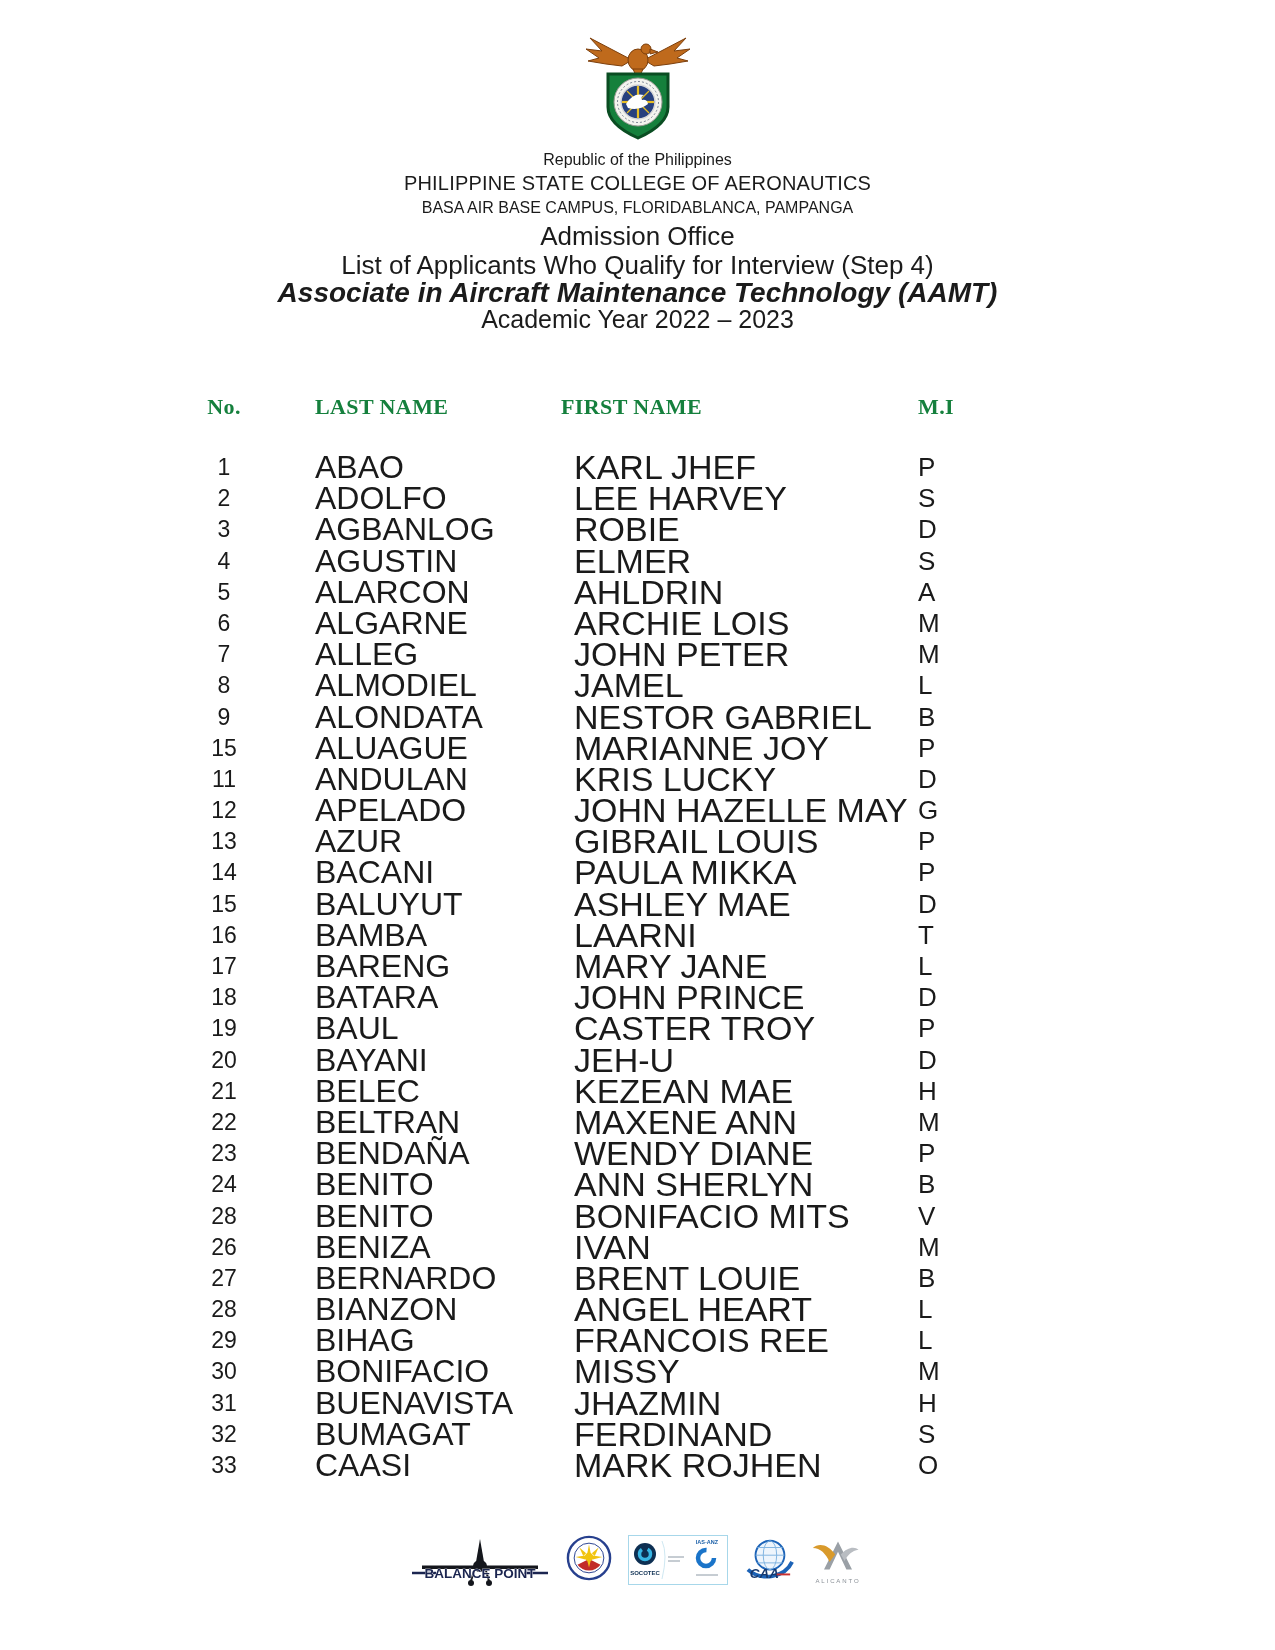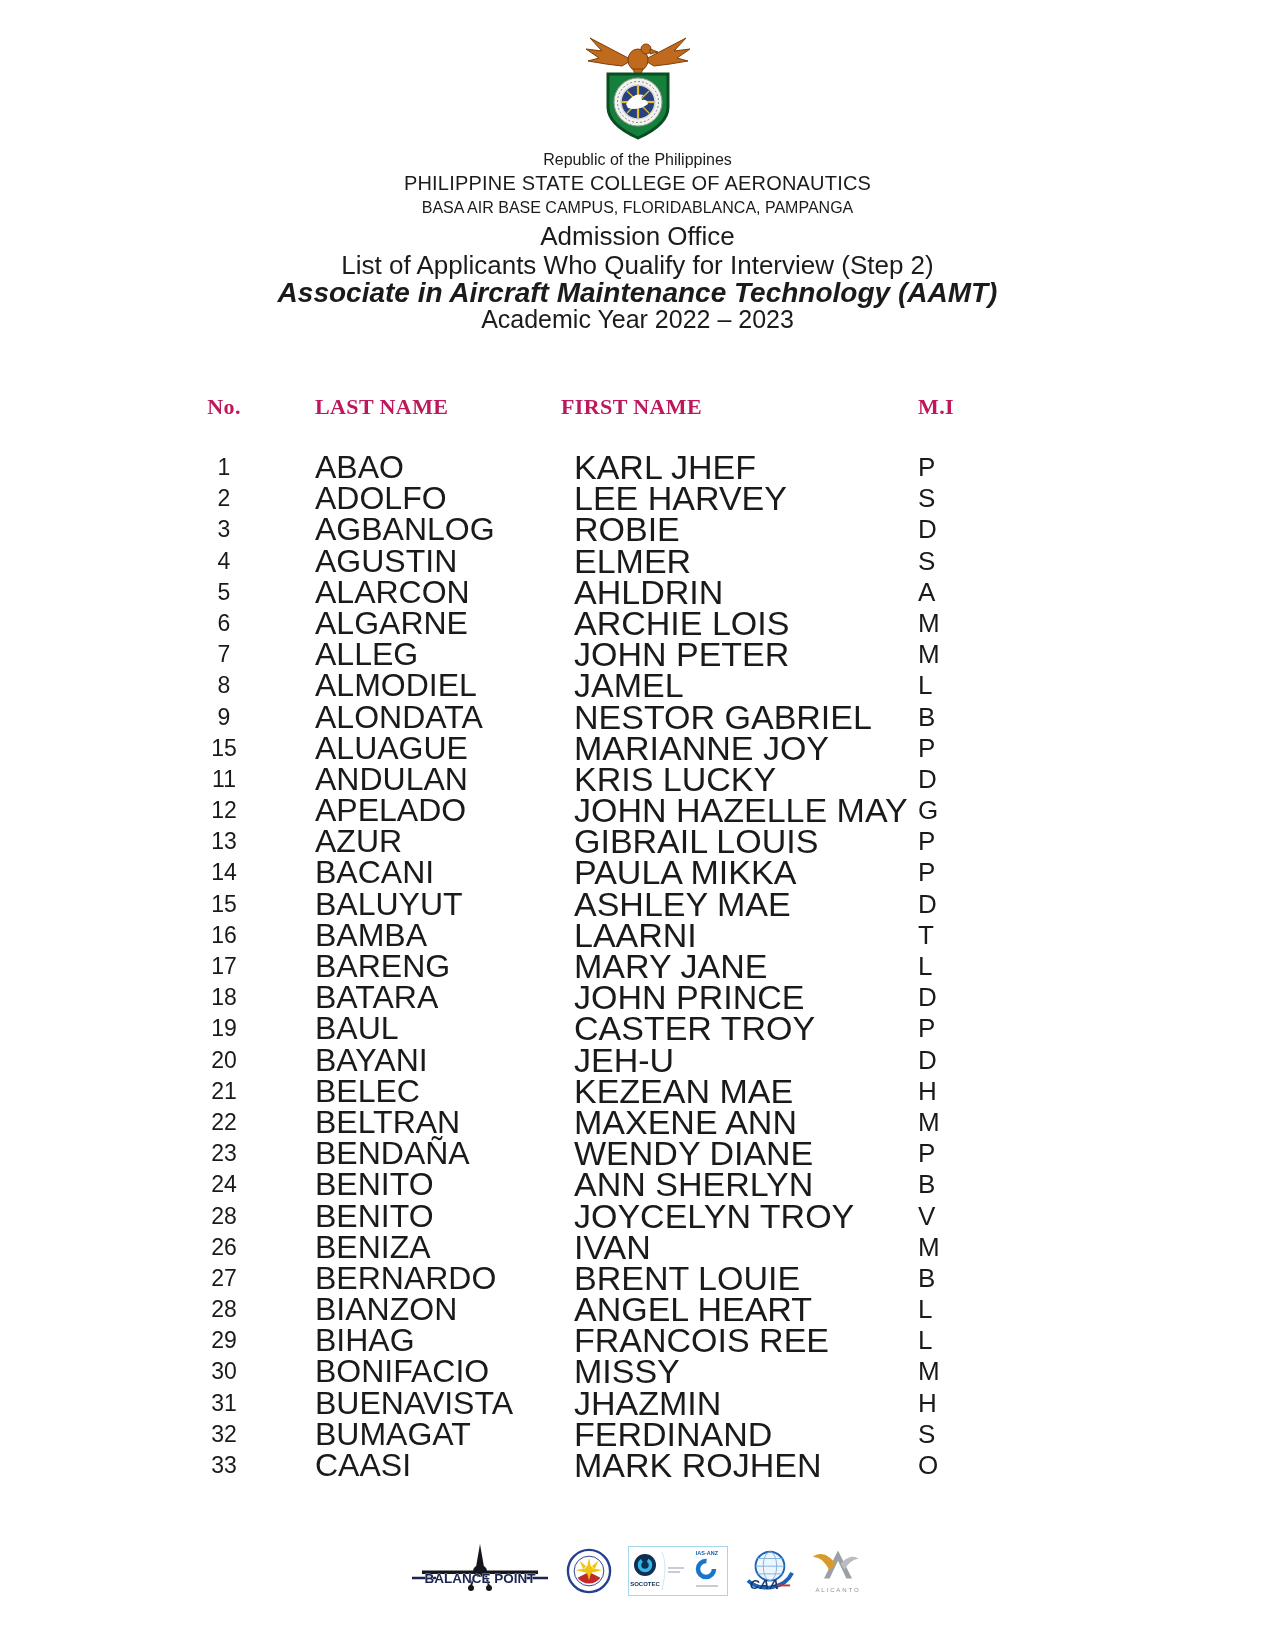--- a/index.html
+++ b/index.html
@@ -14,38 +14,38 @@
   .h-republic { top:151px; font-size:16px;text-align:center; }
   .h-college  { top:172px; font-size:20px; letter-spacing:0.2px; }
   .h-campus   { top:199px; font-size:16px; }
   .h-office   { top:221px; font-size:26px; }
   .h-list     { top:250px; font-size:26px; }
   .h-program  { top:277px; font-size:28px; font-weight:bold; font-style:italic; }
   .h-year     { top:305px; font-size:25px; }
   
   .thead span {
     position:absolute; top:394px; font-family:"Liberation Serif", serif;
-    font-weight:bold; font-size:22px; letter-spacing:0.4px; color:#be185d;
+    font-weight:bold; font-size:22px; letter-spacing:0.4px; color:#15803d;
     white-space:nowrap;
   }
   .th-no    { left:198px; width:52px; text-align:center; }
   .th-last  { left:315px; }
   .th-first { left:561px; }
   .th-mi    { left:918px; }
   .tbody { position:absolute; top:452px; left:0; width:100%; }
   .trow  { position:relative; height:31.2px; }
   .cell  { position:absolute; top:0; line-height:31.2px; white-space:nowrap; color:#1a1a1a; }
   .c-no    { left:198px; width:52px; text-align:center; font-size:23px; }
   .c-last  { left:315px; font-size:32px; }
   .c-first { left:574px; font-size:34px; }
   .c-mi    { left:918px; font-size:26px; }
   
   .footer {
     position:absolute; top:1535px; left:0; width:100%; height:72px;
-    display:flex; justify-content:center; align-items:center; gap:16px;
+    display:flex; justify-content:center; align-items:flex-start; gap:16px;
   }
   .flogo { display:flex; align-items:center; justify-content:center; }
 </style>
 </head>
 <body>
 
 <div class="page">
 
   <div class="seal-wrap">
     <svg width="112" height="112" viewBox="0 0 112 112">
@@ -73,21 +73,21 @@
       </g>
       <circle cx="56" cy="72" r="3.5" fill="#e7bd23"></circle>
       <path d="M44 74 q7 -12 18 -9 q-4 2 -2 5 q5 -1 6 4 q-9 7 -20 4 Z" fill="#ffffff"></path>
     </svg>
   </div>
 
   <div class="hline h-republic">Republic of the Philippines</div>
   <div class="hline h-college">PHILIPPINE STATE COLLEGE OF AERONAUTICS</div>
   <div class="hline h-campus">BASA AIR BASE CAMPUS, FLORIDABLANCA, PAMPANGA</div>
   <div class="hline h-office">Admission Office</div>
-  <div class="hline h-list">List of Applicants Who Qualify for Interview (Step 2)</div>
+  <div class="hline h-list">List of Applicants Who Qualify for Interview (Step 4)</div>
   <div class="hline h-program">Associate in Aircraft Maintenance Technology (AAMT)</div>
   <div class="hline h-year">Academic Year 2022 – 2023</div>
 
   <div class="thead">
     <span class="th-no">No.</span>
     <span class="th-last">LAST NAME</span>
     <span class="th-first">FIRST NAME</span>
     <span class="th-mi">M.I</span>
   </div>
 
@@ -232,21 +232,21 @@
       </div>
       <div class="trow">
         <span class="cell c-no">24</span>
         <span class="cell c-last">BENITO</span>
         <span class="cell c-first">ANN SHERLYN</span>
         <span class="cell c-mi">B</span>
       </div>
       <div class="trow">
         <span class="cell c-no">28</span>
         <span class="cell c-last">BENITO</span>
-        <span class="cell c-first">JOYCELYN TROY</span>
+        <span class="cell c-first">BONIFACIO MITS</span>
         <span class="cell c-mi">V</span>
       </div>
       <div class="trow">
         <span class="cell c-no">26</span>
         <span class="cell c-last">BENIZA</span>
         <span class="cell c-first">IVAN</span>
         <span class="cell c-mi">M</span>
       </div>
       <div class="trow">
         <span class="cell c-no">27</span>

